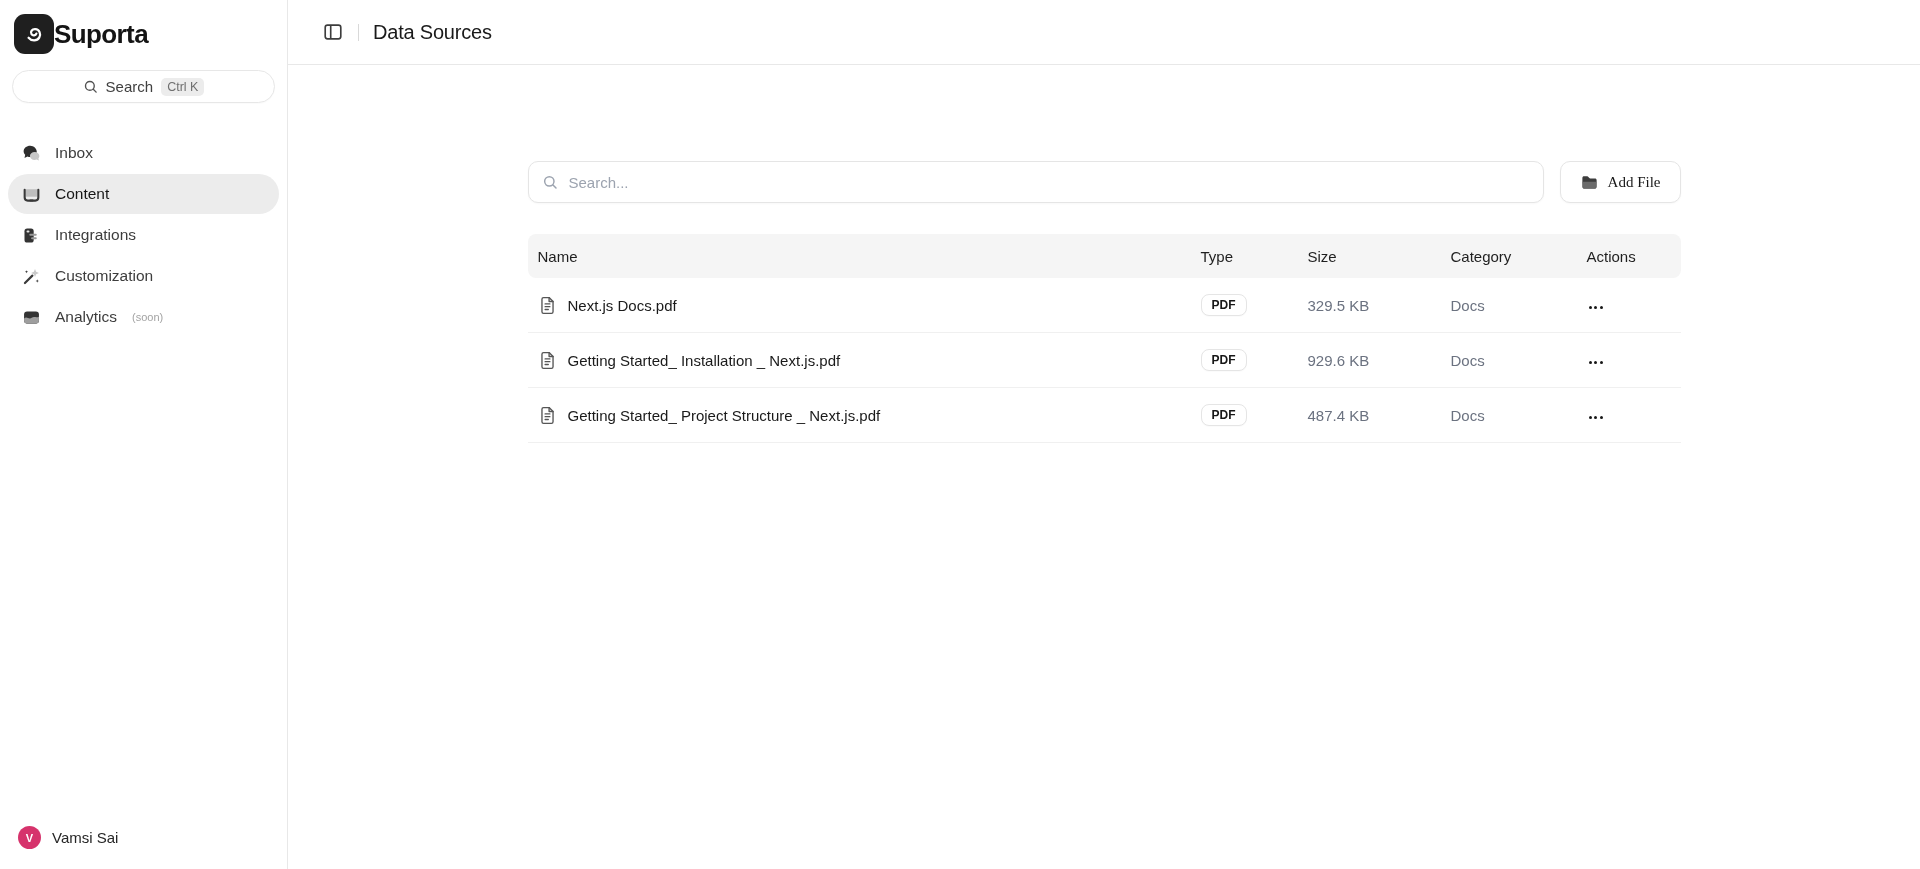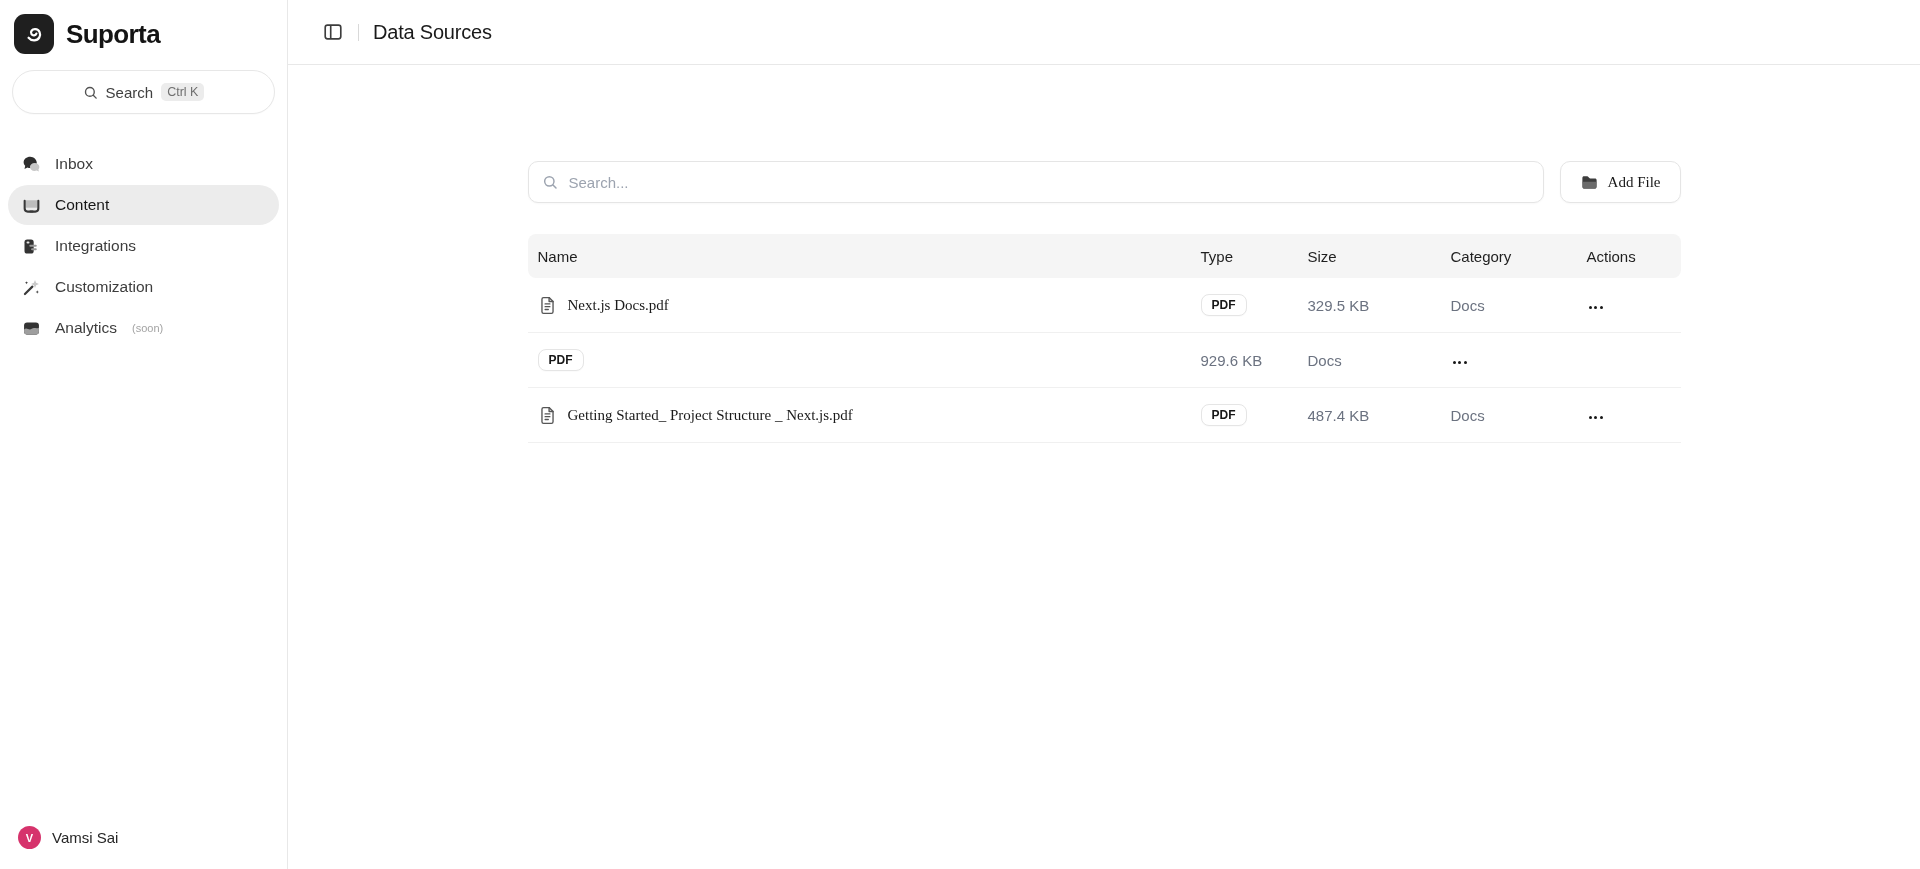--- a/index.html
+++ b/index.html
@@ -11,30 +11,30 @@
     display: flex;
   }
 
   
   .sidebar {
     width: 288px; min-width: 288px; height: 100%;
     border-right: 1px solid #e8e8e8;
     display: flex; flex-direction: column;
     background: #ffffff;
   }
-  .logo-row { display: flex; align-items: center; gap: 12px; padding: 14px 14px 10px 14px; }
+  .logo-row { display: flex; align-items: center; padding: 14px 14px 10px 14px; }
   .logo-box {
     width: 40px; height: 40px; border-radius: 11px; background: #1f1f1f;
     display: flex; align-items: center; justify-content: center; flex: 0 0 auto;
   }
   .logo-box svg { width: 26px; height: 26px; }
   .logo-text { font-size: 26px; font-weight: 800; letter-spacing: -0.6px; color: #141414; }
 
   .search-pill {
-    margin: 6px 12px 0 12px; height: 44px;
+    margin: 6px 12px 0 12px; height: 33px;
     border: 1px solid #e7e7e7; border-radius: 999px; background: #ffffff;
     display: flex; align-items: center; justify-content: center; gap: 8px;
     cursor: pointer; box-shadow: 0 1px 1px rgba(0,0,0,0.02);
   }
   .search-pill svg { width: 15px; height: 15px; color: #525252; }
   .search-pill .label { font-size: 15px; color: #404040; }
   .search-pill kbd {
     font-family: "Liberation Sans", sans-serif;
     background: #ececec; color: #6f6f6f; font-size: 12.5px;
     border-radius: 5px; padding: 2px 6px;
@@ -96,21 +96,21 @@
 
   
   .table { margin-top: 31px; }
   .tr { display: grid; grid-template-columns: minmax(0,1fr) 107px 143px 136px 104px; align-items: center; }
   .thead {
     background: #f5f5f5; border-radius: 8px; height: 44px;
     font-size: 15px; font-weight: 500; color: #1f1f1f;
   }
   .th, .td { padding: 0 10px; }
   .tbody .tr { height: 55px; border-bottom: 1px solid #f0f0f0; }
-  .name-cell { display: flex; align-items: center; gap: 11px; font-size: 15px; color: #1a1a1a; font-family: Liberation Serif, serif; }
+  .name-cell { display: flex; align-items: center; gap: 11px; font-size: 15px; color: #1a1a1a; }
   .name-cell svg { width: 19px; height: 19px; flex: 0 0 auto; }
   .badge {
     display: inline-block; border: 1px solid #e5e5e5; border-radius: 8px;
     padding: 3px 10px; font-size: 12px; font-weight: 700; color: #171717;
     background: #fff; box-shadow: 0 1px 1px rgba(0,0,0,0.02);
   }
   .muted { font-size: 15px; color: #6b7280; }
   .dots { display: inline-flex; gap: 2.5px; cursor: pointer; padding: 6px 2px; }
   .dots i { width: 3.2px; height: 3.2px; border-radius: 50%; background: #171717; display: block; }
 </style>
@@ -257,20 +257,30 @@
           <div class="td muted">329.5 KB</div>
           <div class="td muted">Docs</div>
           <div class="td"><span class="dots">
                 <i></i>
                 <i></i>
                 <i></i>
               </span></div>
         </div>
 
         <div class="tr">
+          <div class="td name-cell">
+            <svg viewBox="0 0 24 24" fill="none" stroke="#555555" stroke-width="1.7" stroke-linecap="round" stroke-linejoin="round">
+              <path d="M14 2H7a2 2 0 0 0-2 2v16a2 2 0 0 0 2 2h10a2 2 0 0 0 2-2V7z"></path>
+                <path d="M14 2v5h5"></path>
+              <line x1="9" y1="10" x2="15" y2="10"></line>
+                <line x1="9" y1="13.5" x2="15" y2="13.5"></line>
+                <line x1="9" y1="17" x2="13" y2="17"></line>
+            </svg>
+            <span>Getting Started_ Installation _ Next.js.pdf</span>
+          </div>
           <div class="td"><span class="badge">PDF</span></div>
           <div class="td muted">929.6 KB</div>
           <div class="td muted">Docs</div>
           <div class="td"><span class="dots">
                 <i></i>
                 <i></i>
                 <i></i>
               </span></div>
         </div>
 

